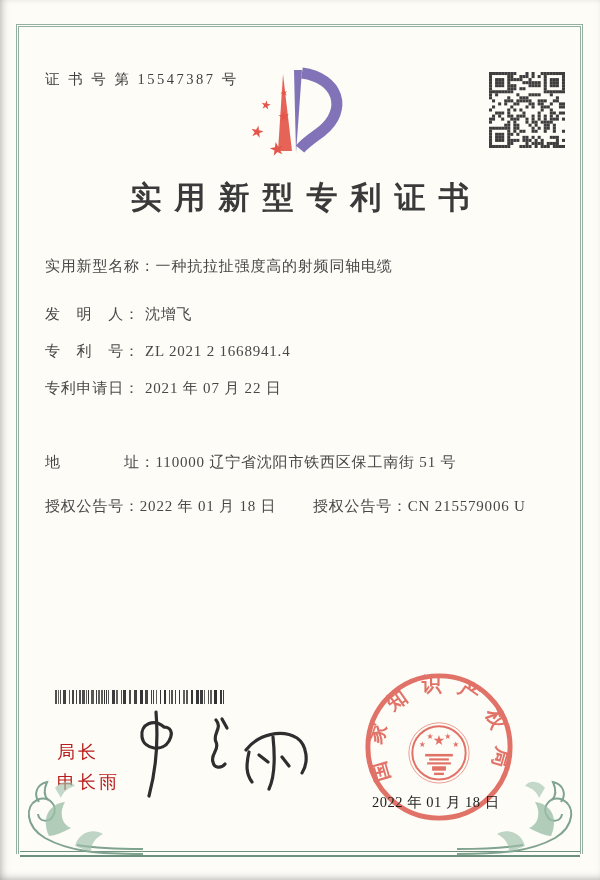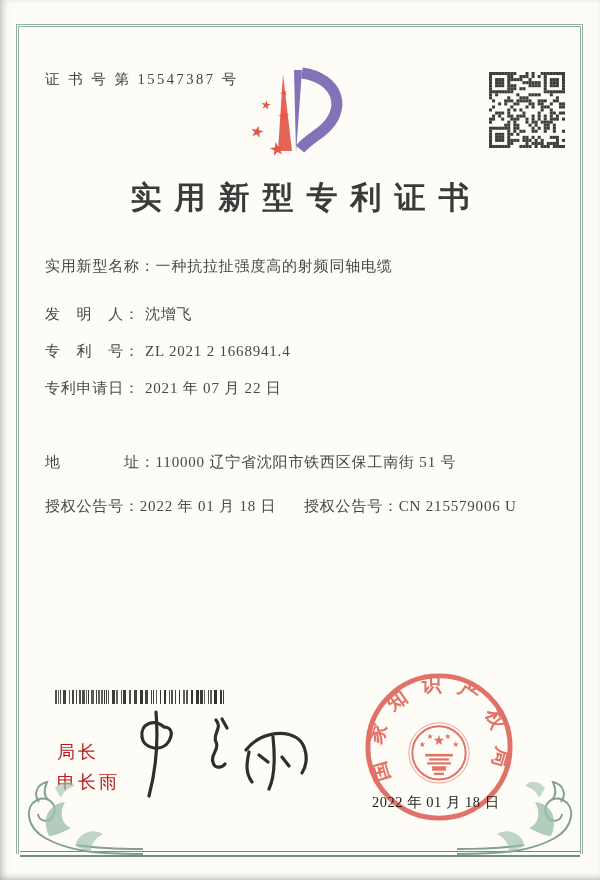--- a/index.html
+++ b/index.html
@@ -8,21 +8,21 @@
   #page{position:absolute;inset:0;background:#fdfcf7;
     box-shadow:inset 5px 0 8px -4px rgba(120,120,115,.55), inset 0 -6px 9px -5px rgba(120,120,115,.45);}
   #frame{position:absolute;left:16px;right:17px;top:24px;bottom:26px;
     border:3px double #93b09f;border-bottom:none;}
   .abs{position:absolute;}
   #cert-no{left:45px;top:70px;font-size:14.5px;color:#404040;letter-spacing:2.5px;}
   #title{left:0;right:0;top:177px;text-align:center;font-size:31px;font-weight:600;
     color:#3a3a3a;letter-spacing:13px;text-indent:13px;}
   .field{left:45px;right:40px;font-size:15px;color:#474747;letter-spacing:.8px;white-space:nowrap;}
   .flabel{display:inline-block;min-width:100px;}
-  .grant2{position:absolute;left:259px;top:0;}
+  .grant2{position:absolute;left:268px;top:0;}
   #paras{left:45px;right:42px;top:526px;font-size:13.6px;line-height:21.8px;color:#565656;
     text-align:justify;letter-spacing:.4px;}
   #paras p{margin:0;text-indent:2em;}
   #officer{left:57px;top:737px;font-size:18px;color:#b91c1c;letter-spacing:3px;line-height:30px;}
   #sig{left:118px;top:706px;}
   #seal{left:360px;top:668px;width:158px;height:158px;z-index:5;}
   #seal-date{left:372px;top:793px;width:140px;font-size:14.5px;color:#1e1e1e;
     letter-spacing:.5px;z-index:6;white-space:nowrap;}
   #qr{left:489px;top:72px;}
   #logo{left:238px;top:60px;}

